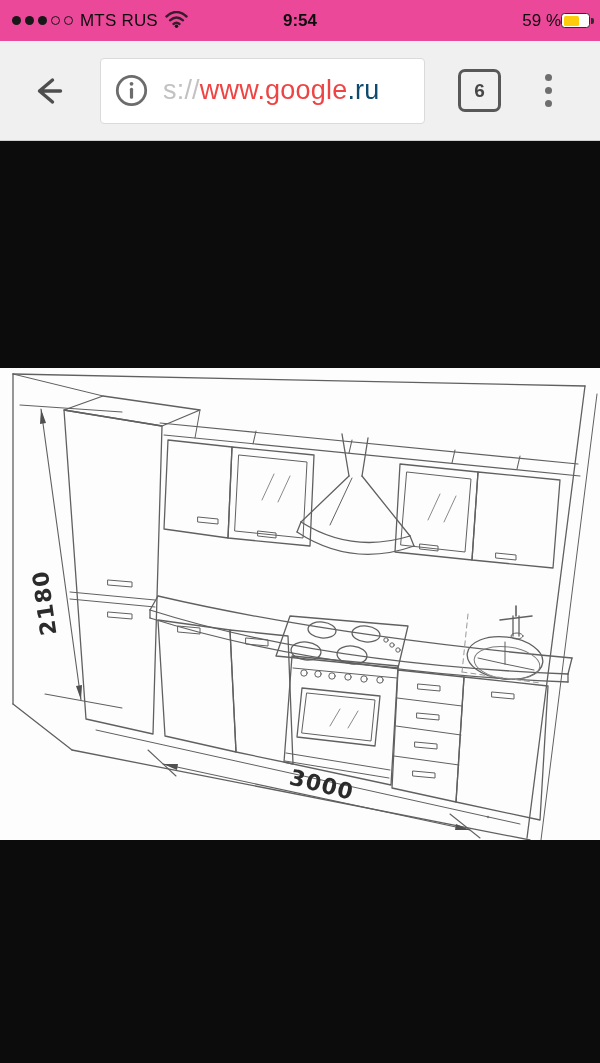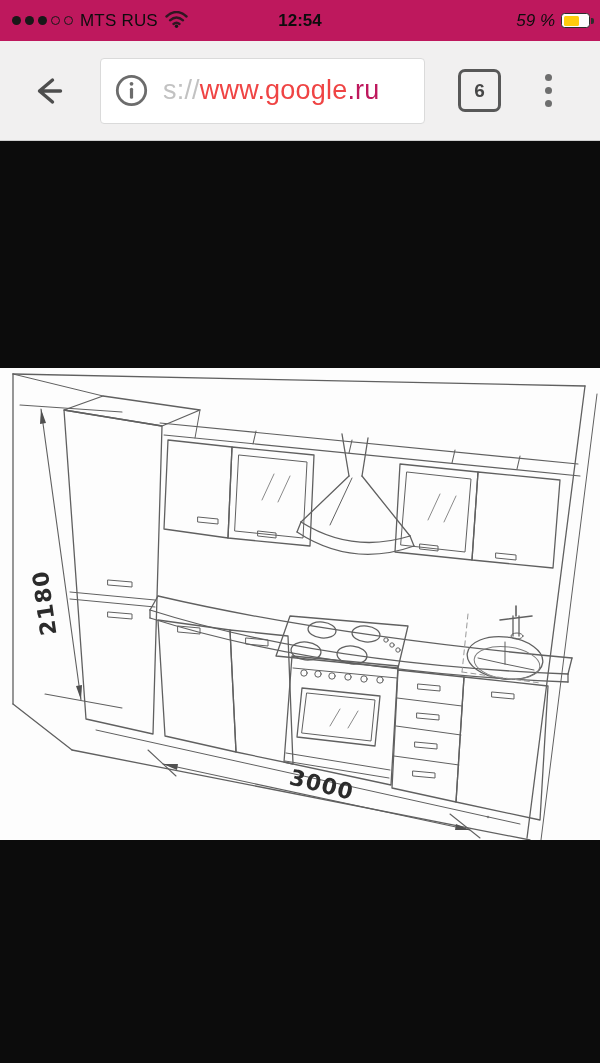--- a/index.html
+++ b/index.html
@@ -3,51 +3,51 @@
 <meta charset="utf-8">
 <style>
   html,body{margin:0;padding:0;background:#000;}
   .screen{
     width:600px;height:1063px;position:relative;overflow:hidden;
     font-family:"Liberation Sans","DejaVu Sans",sans-serif;
     background:#0c0c0c;
   }
   
   .status-bar{
-    height:41px;background:#be185d;display:flex;align-items:center;
+    height:41px;background:#ec4899;display:flex;align-items:center;
     padding:0 10px;position:relative;color:#0d0d0d;font-size:17px;
   }
   .signal-dots{display:inline-flex;align-items:center;gap:4px;margin-left:2px;}
   .signal-dots .dot{width:9px;height:9px;border-radius:50%;}
   .signal-dots .dot.on{background:#181818;}
   .signal-dots .dot.off{border:1.5px solid #181818;width:7px;height:7px;background:transparent;}
   .carrier{margin-left:7px;letter-spacing:.2px;}
   .wifi{margin-left:7px;margin-top:2px;}
   .clock{position:absolute;left:50%;transform:translateX(-50%);font-weight:bold;}
-  .right-group{margin-left:auto;display:flex;align-items:center;gap:6px;font-style:italic;}
+  .right-group{margin-left:auto;display:flex;align-items:center;}
   .battery{width:27px;height:13px;border:1.5px solid #2d2d2d;border-radius:3.5px;
     position:relative;background:#fdfdfd;}
   .battery-fill{position:absolute;left:1.5px;top:1.5px;bottom:1.5px;background:#ffcc0d;border-radius:1.5px;}
   .battery-tip{position:absolute;right:-5px;top:4px;width:3px;height:5.5px;background:#2d2d2d;
     border-radius:0 2px 2px 0;}
   
   .toolbar{
     height:100px;background:#f1f0f0;display:flex;align-items:center;
     padding:0 18px 0 30px;border-bottom:1px solid #cfcfcf;box-sizing:border-box;
   }
   .back-btn{width:40px;height:40px;display:flex;align-items:center;justify-content:center;flex:0 0 auto;}
   .url-pill{
     width:325px;height:66px;background:#ffffff;border:1px solid #dadada;border-radius:4px;
     margin-left:30px;display:flex;align-items:center;padding:0 10px 0 13px;box-sizing:border-box;
     overflow:hidden;flex:0 0 auto;
   }
   .url-text{font-size:27px;margin-left:14px;white-space:nowrap;letter-spacing:.2px;}
   .seg-scheme{color:#c2c2c2;}
   .seg-host{color:#ef4444;}
-  .seg-tld{color:#be185d;}
+  .seg-tld{color:#0c4a6e;}
   .tab-btn{
     margin-left:33px;width:37px;height:37px;border:3px solid #585858;border-radius:7px;
     display:flex;align-items:center;justify-content:center;
     font-size:19px;font-weight:bold;color:#474747;flex:0 0 auto;background:transparent;
   }
   .menu-btn{margin-left:44px;display:flex;flex-direction:column;gap:6px;align-items:center;flex:0 0 auto;}
   .menu-btn .mdot{width:7px;height:7px;border-radius:50%;background:#6e6e6e;}
   
   .black-bar{background:#0c0c0c;}
   .black-bar.top{height:227px;}
@@ -70,21 +70,21 @@
     </span>
     <span class="carrier">MTS RUS</span>
     <span class="wifi">
       <svg width="23" height="17" viewBox="0 0 23 17">
         <path d="M1.5 5.5 Q11.5 -3.5 21.5 5.5" fill="none" stroke="#161616" stroke-width="2.4" stroke-linecap="round" opacity=".85"></path>
         <path d="M5 9.3 Q11.5 3.6 18 9.3" fill="none" stroke="#161616" stroke-width="2.4" stroke-linecap="round" opacity=".85"></path>
         <path d="M8.5 13 Q11.5 10.4 14.5 13" fill="none" stroke="#161616" stroke-width="2.4" stroke-linecap="round" opacity=".85"></path>
         <circle cx="11.5" cy="15.2" r="1.7" fill="#161616"></circle>
       </svg>
     </span>
-    <span class="clock">12:54</span>
+    <span class="clock">9:54</span>
     <span class="right-group">
       <span>59 %</span>
       <span class="battery">
         <span class="battery-fill" style="width:59%"></span>
         <span class="battery-tip"></span>
       </span>
     </span>
   </div>
 
   <div class="toolbar">

